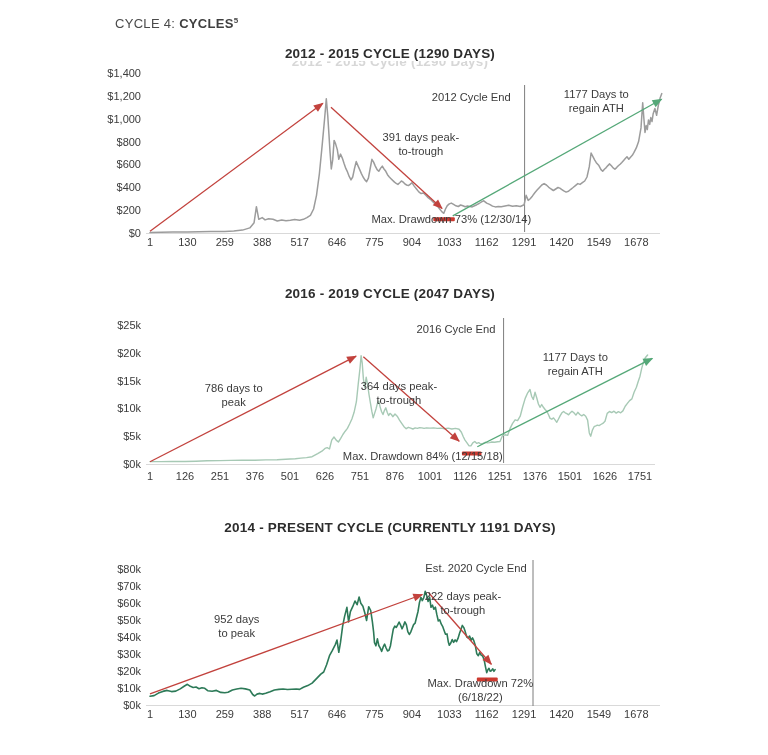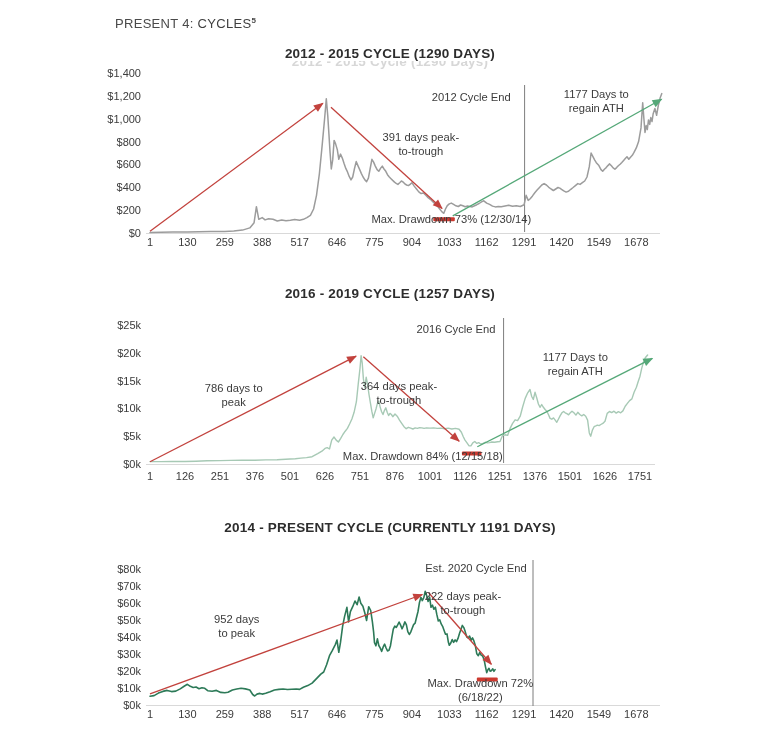--- a/index.html
+++ b/index.html
@@ -1,37 +1,37 @@
 <!DOCTYPE html>
 <html><head>
 <meta charset="utf-8">
 <style>
   html,body{margin:0;padding:0;background:#ffffff;}
   body{width:768px;height:755px;position:relative;overflow:hidden;
        font-family:"Liberation Sans","DejaVu Sans",sans-serif;}
   .figure-label{position:absolute;left:115px;top:16px;font-size:13px;color:#4a4a4a;letter-spacing:.3px;}
-  .figure-label b{font-weight:normal;color:#3f3f3f;}
+  .figure-label b{font-weight:bold;color:#3f3f3f;}
   .figure-label sup{font-size:8px;font-weight:bold;}
   .chart-title{position:absolute;left:110px;width:560px;text-align:center;
                font-size:13.5px;font-weight:bold;color:#2d2d2d;letter-spacing:.2px;}
   .ghost-wrap{position:absolute;left:110px;width:560px;height:9px;overflow:hidden;text-align:center;}
   .ghost-title{margin-top:-7px;font-size:13.5px;font-weight:bold;color:#bdbdbd;opacity:.6;letter-spacing:.2px;}
   #plots{position:absolute;left:0;top:0;}
   text{font-family:"Liberation Sans","DejaVu Sans",sans-serif;}
 </style>
 </head>
 <body>
 
-<div class="figure-label"><span>PRESENT 4: </span><b>CYCLES</b><sup>5</sup></div>
+<div class="figure-label"><span>CYCLE 4: </span><b>CYCLES</b><sup>5</sup></div>
 
 <div class="chart-title" style="top:46px">2012 - 2015 CYCLE (1290 DAYS)</div>
 <div class="ghost-wrap" style="top:61px">
   <div class="ghost-title">2012 - 2015 Cycle (1290 Days)</div>
 </div>
-<div class="chart-title" style="top:286px">2016 - 2019 CYCLE (1257 DAYS)</div>
+<div class="chart-title" style="top:286px">2016 - 2019 CYCLE (2047 DAYS)</div>
 <div class="chart-title" style="top:520px">2014 - PRESENT CYCLE (CURRENTLY 1191 DAYS)</div>
 
 <svg id="plots" width="768" height="755" viewBox="0 0 768 755">
     <g>
       <line x1="146" y1="233.5" x2="660" y2="233.5" stroke="#d9d9d9" stroke-width="1"></line>
       <text x="141" y="77" text-anchor="end" font-size="11" fill="#3b3b3b">$1,400</text>
       <text x="141" y="99.85714285714286" text-anchor="end" font-size="11" fill="#3b3b3b">$1,200</text>
       <text x="141" y="122.71428571428571" text-anchor="end" font-size="11" fill="#3b3b3b">$1,000</text>
       <text x="141" y="145.57142857142858" text-anchor="end" font-size="11" fill="#3b3b3b">$800</text>
       <text x="141" y="168.42857142857144" text-anchor="end" font-size="11" fill="#3b3b3b">$600</text>

